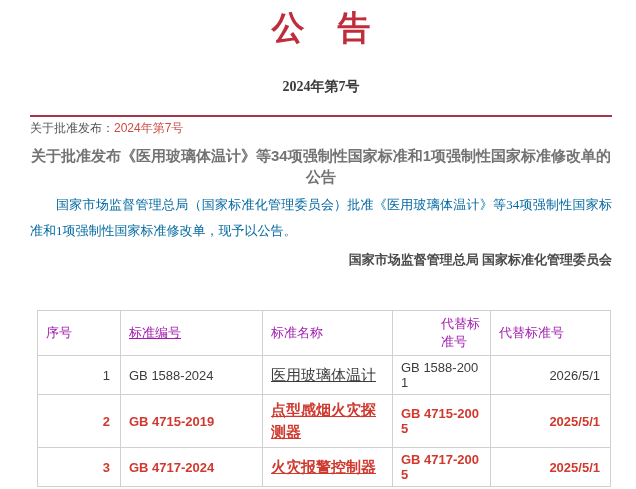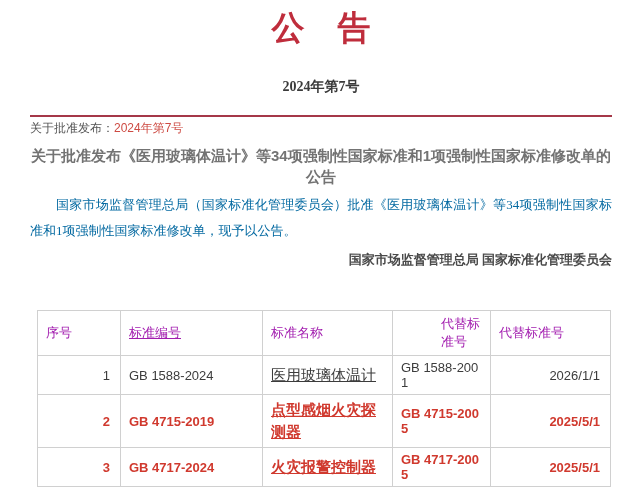--- a/index.html
+++ b/index.html
@@ -145,21 +145,21 @@
         <th class="col-repl">代替标准号</th>
         <th class="col-date">代替标准号</th>
       </tr>
     </thead>
     <tbody>
       <tr>
         <td class="num">1</td>
         <td>GB 1588-2024</td>
         <td class="name">医用玻璃体温计</td>
         <td>GB 1588-2001</td>
-        <td class="date">2026/1/1</td>
+        <td class="date">2026/5/1</td>
       </tr>
       <tr class="hl">
         <td class="num">2</td>
         <td>GB 4715-2019</td>
         <td class="name">点型感烟火灾探测器</td>
         <td>GB 4715-2005</td>
         <td class="date">2025/5/1</td>
       </tr>
       <tr class="hl">
         <td class="num">3</td>

